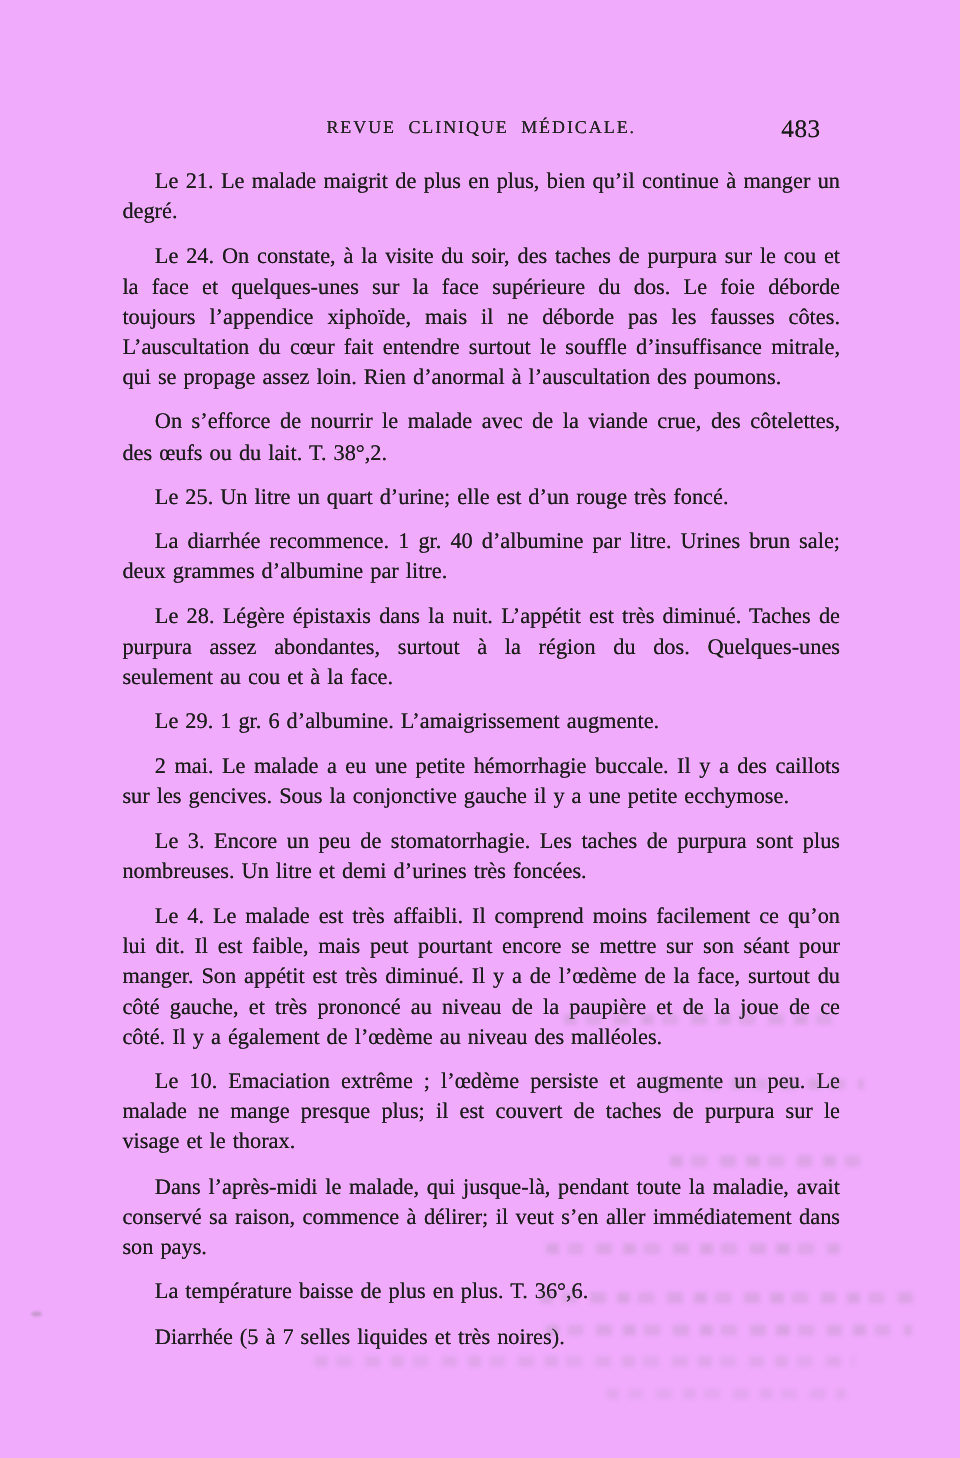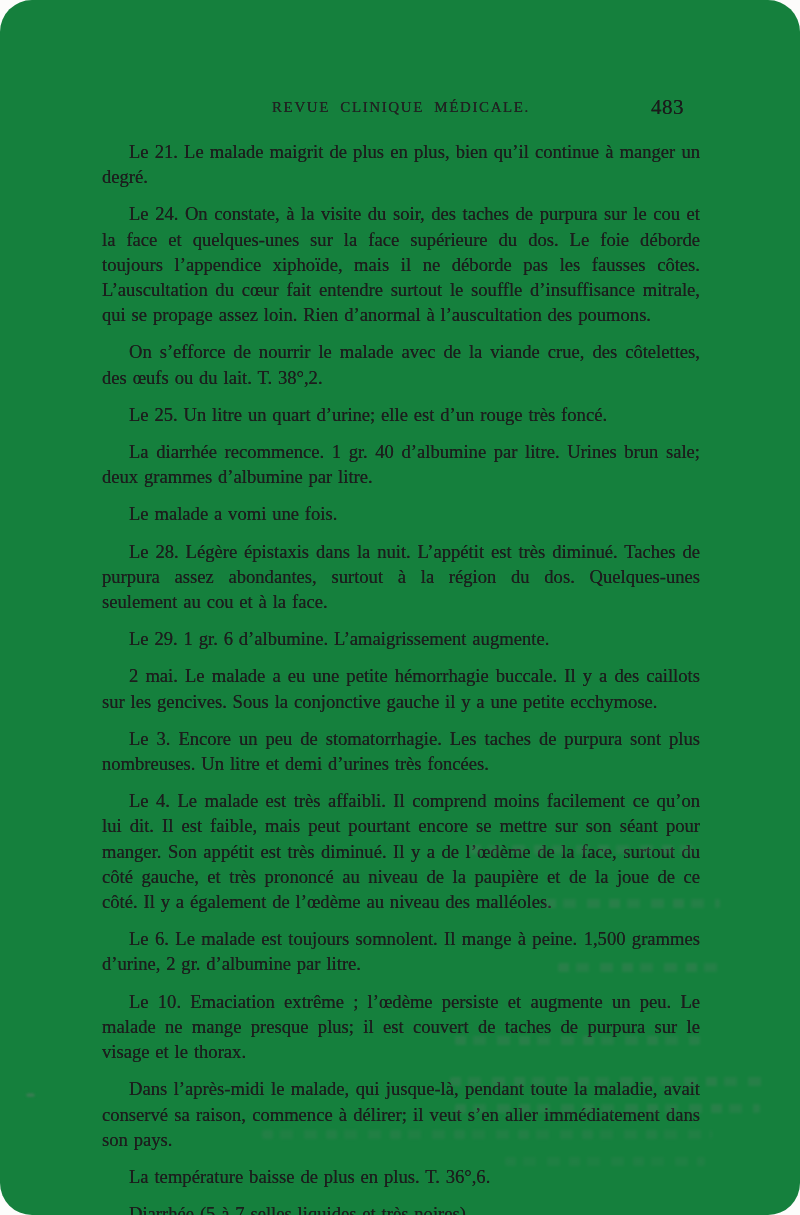--- a/index.html
+++ b/index.html
@@ -4,26 +4,25 @@
 <style>
   html, body {
     margin: 0;
     padding: 0;
     background: #fcfcfb;
   }
   .page {
     position: relative;
     width: 800px;
     height: 1215px;
-    background: #15803d;
+    background: #f0abfc;
     overflow: hidden;
     font-family: "Liberation Serif", "DejaVu Serif", serif;
     color: #1d1d1d;
     text-shadow: 0 0 0.45px rgba(25,25,25,0.85);
-    border-radius: 32px;
   }
   .running-header {
     position: absolute;
     top: 97px;
     left: 90px;
     width: 622px;
     height: 26px;
   }
   .header-title {
     position: absolute;
@@ -93,27 +92,25 @@
     <span class="header-title">REVUE CLINIQUE MÉDICALE.</span>
     <span class="page-number">483</span>
   </div>
 
   <div class="body-text">
     <p>Le 21. Le malade maigrit de plus en plus, bien qu’il continue à manger un degré.</p>
     <p>Le 24. On constate, à la visite du soir, des taches de purpura sur le cou et la face et quelques-unes sur la face supérieure du dos. Le foie déborde toujours l’appendice xiphoïde, mais il ne déborde pas les fausses côtes. L’auscultation du cœur fait entendre surtout le souffle d’insuffisance mitrale, qui se propage assez loin. Rien d’anormal à l’auscultation des poumons.</p>
     <p>On s’efforce de nourrir le malade avec de la viande crue, des côtelettes, des œufs ou du lait. T. 38°,2.</p>
     <p>Le 25. Un litre un quart d’urine; elle est d’un rouge très foncé.</p>
     <p>La diarrhée recommence. 1 gr. 40 d’albumine par litre. Urines brun sale; deux grammes d’albumine par litre.</p>
-    <p>Le malade a vomi une fois.</p>
     <p>Le 28. Légère épistaxis dans la nuit. L’appétit est très diminué. Taches de purpura assez abondantes, surtout à la région du dos. Quelques-unes seulement au cou et à la face.</p>
     <p>Le 29. 1 gr. 6 d’albumine. L’amaigrissement augmente.</p>
     <p>2 mai. Le malade a eu une petite hémorrhagie buccale. Il y a des caillots sur les gencives. Sous la conjonctive gauche il y a une petite ecchymose.</p>
     <p>Le 3. Encore un peu de stomatorrhagie. Les taches de purpura sont plus nombreuses. Un litre et demi d’urines très foncées.</p>
     <p>Le 4. Le malade est très affaibli. Il comprend moins facilement ce qu’on lui dit. Il est faible, mais peut pourtant encore se mettre sur son séant pour manger. Son appétit est très diminué. Il y a de l’œdème de la face, surtout du côté gauche, et très prononcé au niveau de la paupière et de la joue de ce côté. Il y a également de l’œdème au niveau des malléoles.</p>
-    <p>Le 6. Le malade est toujours somnolent. Il mange à peine. 1,500 grammes d’urine, 2 gr. d’albumine par litre.</p>
     <p>Le 10. Emaciation extrême&nbsp;; l’œdème persiste et augmente un peu. Le malade ne mange presque plus; il est couvert de taches de purpura sur le visage et le thorax.</p>
     <p>Dans l’après-midi le malade, qui jusque-là, pendant toute la maladie, avait conservé sa raison, commence à délirer; il veut s’en aller immédiatement dans son pays.</p>
     <p>La température baisse de plus en plus. T. 36°,6.</p>
     <p>Diarrhée (5 à 7 selles liquides et très noires).</p>
   </div>
 
   <div class="bleed" style="left:470px; top:845px;  width:230px;"></div>
   <div class="bleed" style="left:545px; top:899px;  width:175px;"></div>
   <div class="bleed" style="left:558px; top:963px;  width:162px;"></div>
   <div class="bleed" style="left:455px; top:1036px; width:245px;"></div>

